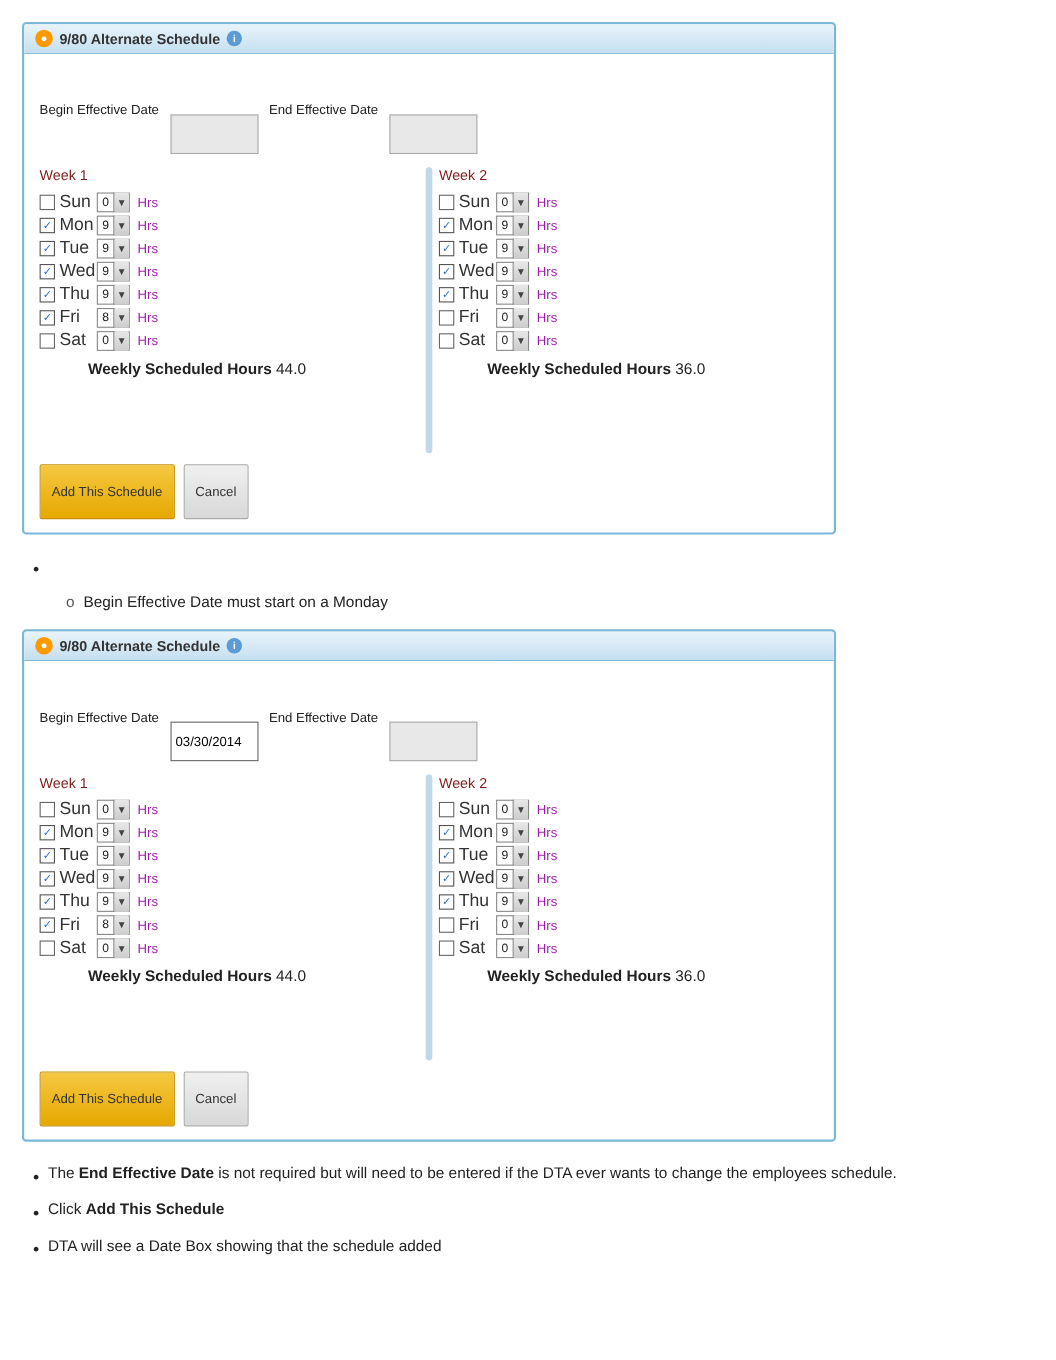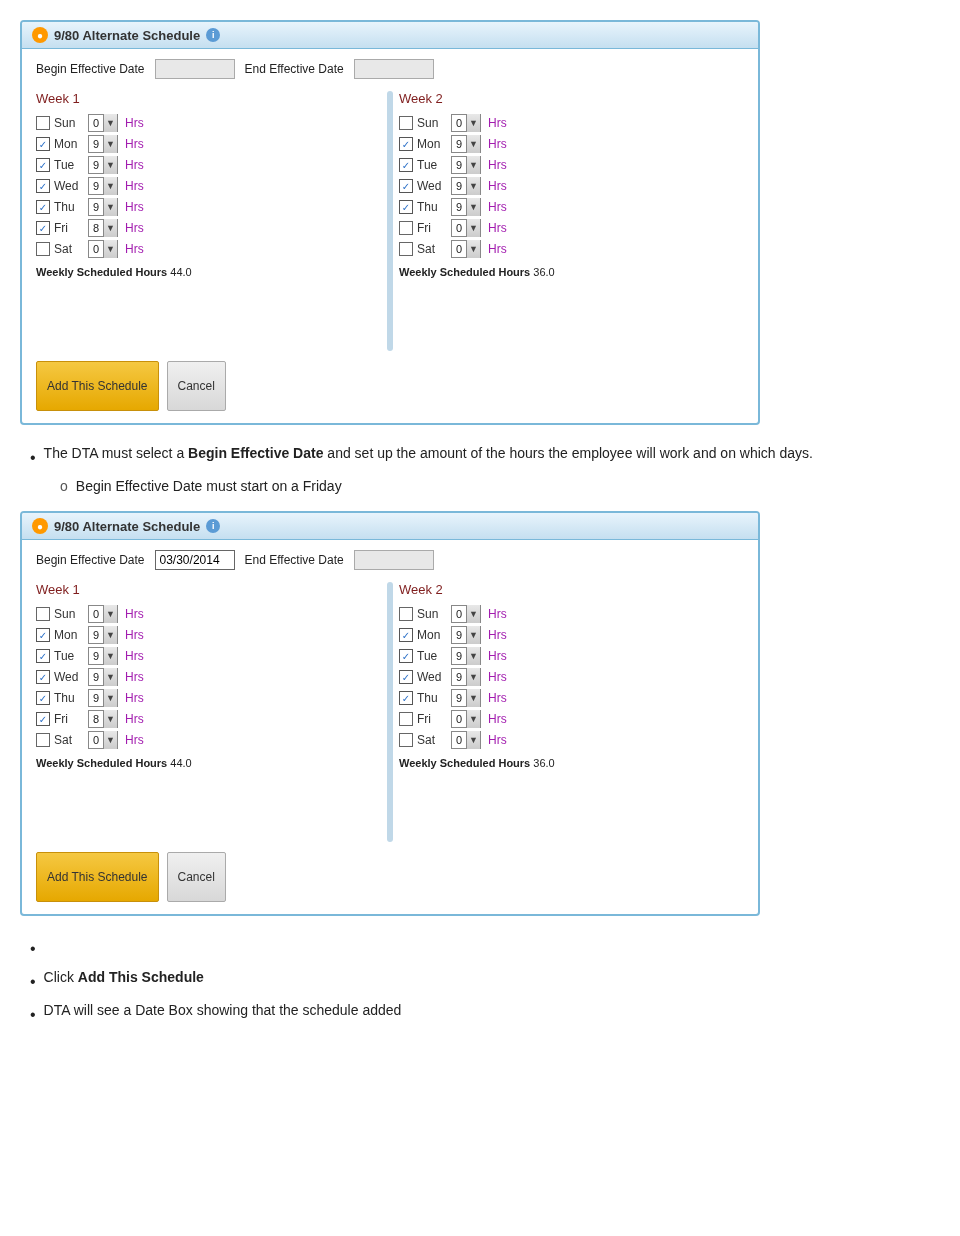--- a/index.html
+++ b/index.html
@@ -73,21 +73,22 @@
       margin-bottom: 12px;
       font-size: 12px;
     }
 
     .date-input {
       border: 1px solid #aaa;
       background: #e8e8e8;
       padding: 1px 4px;
       font-size: 12px;
       width: 80px;
-      height: 20px;
+      height: 36px;
+      margin-top: 45px;
     }
 
     .date-input-filled {
       background: #fff;
       border: 1px solid #666;
     }
 
     .weeks-container {
       display: flex;
       gap: 0;
@@ -134,21 +135,21 @@
       cursor: pointer;
     }
 
     .day-checkbox.checked {
       background: #fff;
       border-color: #555;
     }
 
     .day-label {
       width: 30px;
-      font-size: 12px;
+      font-size: 16px;
       color: #333;
     }
 
     .hrs-select-wrap {
       display: flex;
       align-items: center;
       border: 1px solid #888;
       background: #fff;
       height: 18px;
       font-size: 11px;
@@ -175,21 +176,22 @@
     }
 
     .hrs-label {
       font-size: 12px;
       margin-left: 3px;
       color: #a21caf;
     }
 
     .weekly-hours {
       margin-top: 8px;
-      font-size: 11px;
+      font-size: 14px;
+      margin-left: 44px;
     }
 
     .weekly-hours strong {
       font-weight: bold;
     }
 
     .action-row {
       margin-top: 10px;
       display: flex;
       gap: 8px;
@@ -418,27 +420,24 @@
     <div class="action-row">
       <button class="btn-add">Add This Schedule</button>
       <button class="btn-cancel">Cancel</button>
     </div>
   </div>
 </div>
 
 <div class="bullet-section">
   <div class="bullet-item">
     <span class="bullet-dot">•</span>
-    <span class="bullet-text">
-      The DTA must select a <b>Begin Effective Date</b> and set up the amount of the hours the employee will work and on which days.
-    </span>
   </div>
   <div class="sub-bullet">
     <span class="sub-bullet-dot">o</span>
-    <span>Begin Effective Date must start on a Friday</span>
+    <span>Begin Effective Date must start on a Monday</span>
   </div>
 </div>
 
 <div class="schedule-panel">
   <div class="panel-header">
     <span class="orange-icon">●</span>
     <span>9/80 Alternate Schedule</span>
     <span class="info-icon">i</span>
   </div>
   <div class="panel-body">
@@ -596,20 +595,23 @@
     <div class="action-row">
       <button class="btn-add">Add This Schedule</button>
       <button class="btn-cancel">Cancel</button>
     </div>
   </div>
 </div>
 
 <div class="bullet-section">
   <div class="bullet-item">
     <span class="bullet-dot">•</span>
+    <span class="bullet-text">
+      The <b>End Effective Date</b> is not required but will need to be entered if the DTA ever wants to change the employees schedule.
+    </span>
   </div>
   <div class="bullet-item">
     <span class="bullet-dot">•</span>
     <span class="bullet-text">
       Click <b>Add This Schedule</b>
     </span>
   </div>
   <div class="bullet-item">
     <span class="bullet-dot">•</span>
     <span class="bullet-text">DTA will see a Date Box showing that the schedule added</span>

